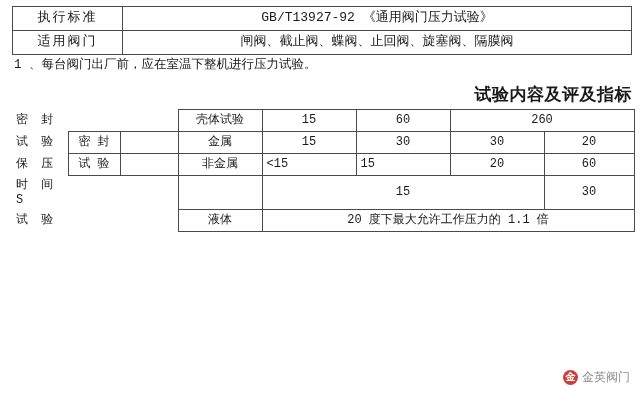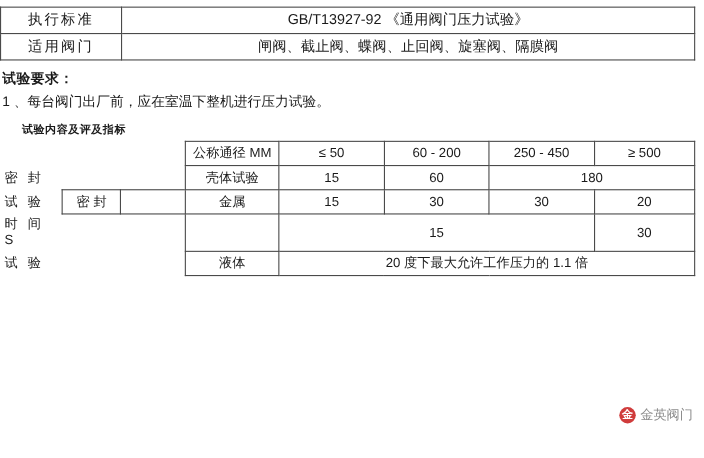--- a/index.html
+++ b/index.html
@@ -12,21 +12,22 @@
     background: #ffffff;
     font-family: "Liberation Sans", sans-serif;
     color: #1a1a1a;
     overflow: hidden;
   }
   .page {
     position: relative;
     width: 640px;
     height: 416px;
     box-sizing: border-box;
-    padding: 6px 8px 0 0;
+    padding: 6px 8px 0 12px;
+    font-family: Liberation Mono, monospace;
   }
   table {
     border-collapse: collapse;
     width: 100%;
     table-layout: fixed;
   }
   td {
     border: 1px solid #4a4a4a;
     font-size: 12px;
     padding: 2px 4px;
@@ -57,24 +58,25 @@
   .note-title {
     font-weight: bold;
     margin-top: 7px;
     margin-bottom: 2px;
     letter-spacing: 0.5px;
   }
   .note-line {
     margin: 1px 0 1px 0;
   }
   .sub-title {
-    font-size: 10px;
+    font-size: 17px;
     font-weight: bold;
-    margin: 8px 0 3px 20px;
+    margin: 8px 0 3px 10px;
     letter-spacing: 0.5px;
+    text-align: right;
   }
   .vlabel {
     font-weight: normal;
     letter-spacing: 3px;
   }
   .main-table {
     margin-top: 0;
   }
   .footer-row td {
     height: 24px;
@@ -117,70 +119,69 @@
         <td>GB/T13927-92 《通用阀门压力试验》</td>
       </tr>
       <tr>
         <td class="label-cell">适用阀门</td>
         <td>闸阀、截止阀、蝶阀、止回阀、旋塞阀、隔膜阀</td>
       </tr>
     </tbody>
   </table>
 
   <div class="section-note">
-    <div class="note-title">试验要求：</div>
     <div class="note-line">1 、每台阀门出厂前，应在室温下整机进行压力试验。</div>
   </div>
 
   <div class="sub-title">试验内容及评及指标</div>
 
   <table class="main-table">
     <colgroup>
       <col style="width:56px;">
       <col style="width:52px;">
       <col style="width:58px;">
       <col style="width:84px;">
       <col style="width:94px;">
       <col style="width:94px;">
       <col style="width:94px;">
       <col style="width:90px;">
     </colgroup>
     <tbody>
-      <tr>
-        <td class="nb"></td>
-        <td class="nb"></td>
-        <td class="nb"></td>
-        <td>公称通径 MM</td>
-        <td>≤ 50</td>
-        <td>60 - 200</td>
-        <td>250 - 450</td>
-        <td>≥ 500</td>
-      </tr>
 
       <tr>
         <td class="nb left vlabel">密 封</td>
         <td class="nb"></td>
         <td class="nb"></td>
         <td>壳体试验</td>
         <td>15</td>
         <td>60</td>
-        <td colspan="2">180</td>
+        <td colspan="2">260</td>
       </tr>
 
       <tr>
         <td class="nb left vlabel">试 验</td>
         <td>密 封</td>
         <td rowspan="1"></td>
         <td>金属</td>
         <td>15</td>
         <td>30</td>
         <td>30</td>
         <td>20</td>
       </tr>
 
+      <tr>
+        <td class="nb left vlabel">保 压</td>
+        <td>试 验</td>
+        <td></td>
+        <td>非金属</td>
+        <td class="left">&lt;15</td>
+        <td class="left">15</td>
+        <td>20</td>
+        <td>60</td>
+      </tr>
 
       <tr>
         <td class="nb left vlabel">时 间 S</td>
         <td class="nb"></td>
         <td class="nb"></td>
         <td></td>
         <td colspan="3">15</td>
         <td>30</td>
       </tr>
 

